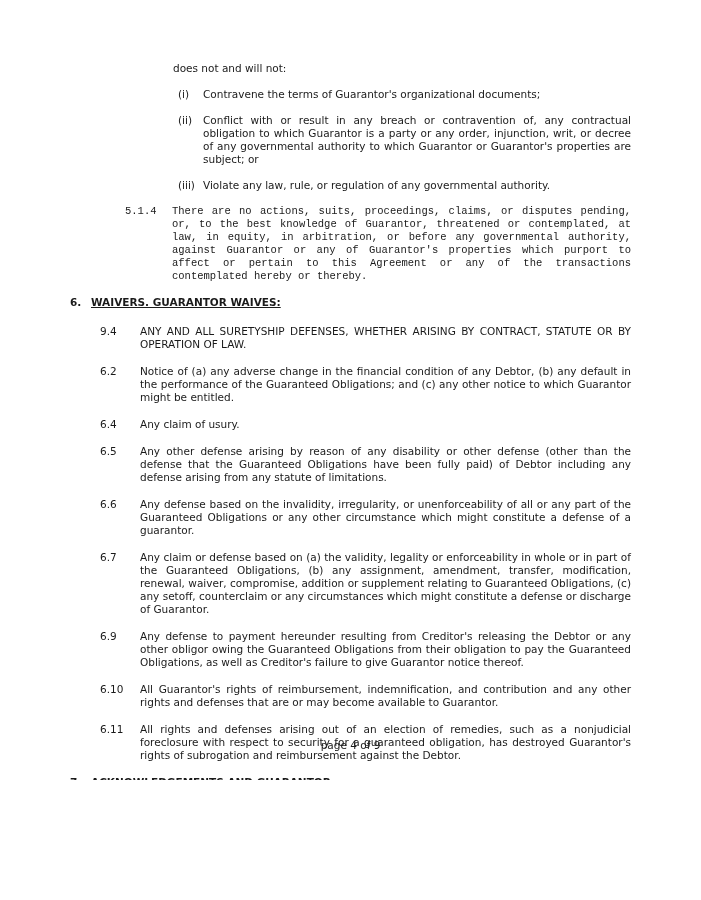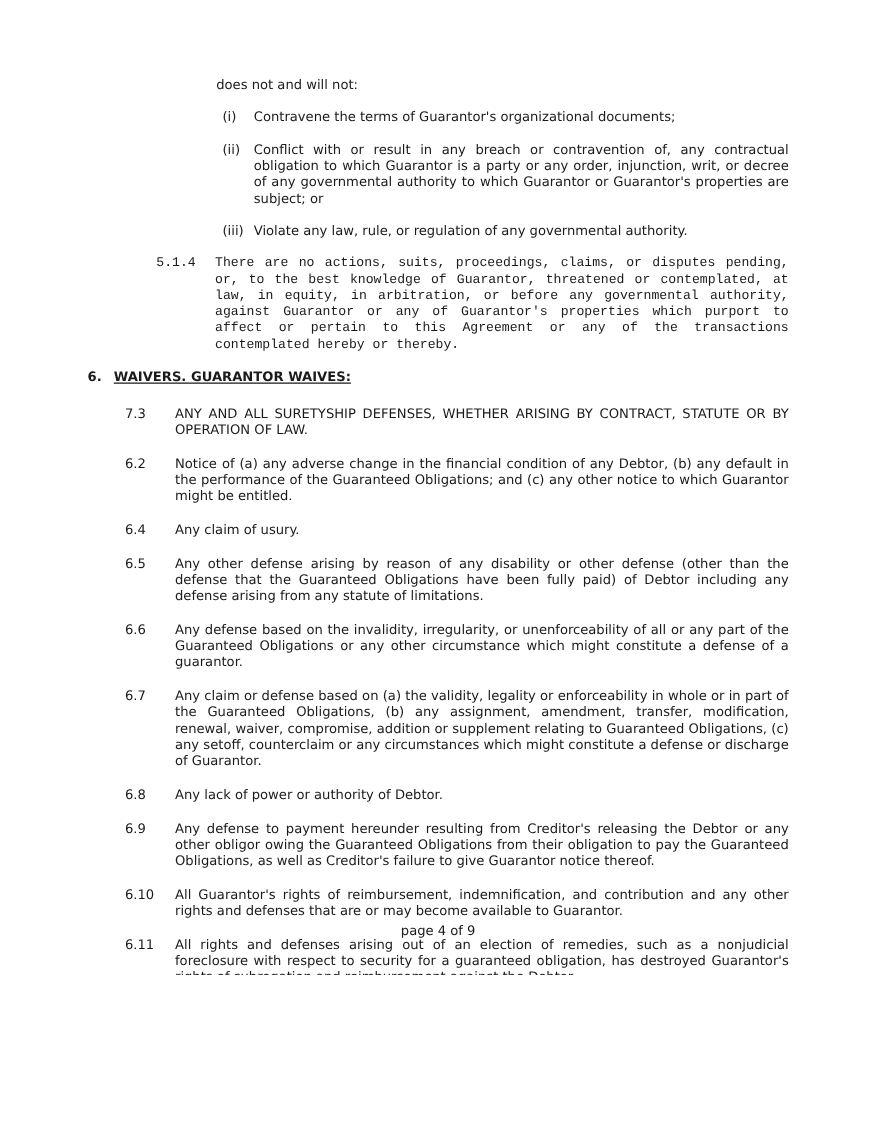--- a/index.html
+++ b/index.html
@@ -105,21 +105,21 @@
       <span class="label">5.1.4</span>
       <span class="text">There are no actions, suits, proceedings, claims, or disputes pending, or, to the best knowledge of Guarantor, threatened or contemplated, at law, in equity, in arbitration, or before any governmental authority, against Guarantor or any of Guarantor's properties which purport to affect or pertain to this Agreement or any of the transactions contemplated hereby or thereby.</span>
     </div>
 
     <div class="section-heading">
       <span class="num">6.</span>
       <span class="head-text">WAIVERS. GUARANTOR WAIVES:</span>
     </div>
 
     <div class="item wv">
-      <span class="label">7.3</span>
+      <span class="label">9.4</span>
       <span class="text">ANY AND ALL SURETYSHIP DEFENSES, WHETHER ARISING BY CONTRACT, STATUTE OR BY OPERATION OF LAW.</span>
     </div>
 
     <div class="item wv">
       <span class="label">6.2</span>
       <span class="text">Notice of (a) any adverse change in the financial condition of any Debtor, (b) any default in the performance of the Guaranteed Obligations; and (c) any other notice to which Guarantor might be entitled.</span>
     </div>
 
 
     <div class="item wv">
@@ -135,24 +135,20 @@
     <div class="item wv">
       <span class="label">6.6</span>
       <span class="text">Any defense based on the invalidity, irregularity, or unenforceability of all or any part of the Guaranteed Obligations or any other circumstance which might constitute a defense of a guarantor.</span>
     </div>
 
     <div class="item wv">
       <span class="label">6.7</span>
       <span class="text">Any claim or defense based on (a) the validity, legality or enforceability in whole or in part of the Guaranteed Obligations, (b) any assignment, amendment, transfer, modification, renewal, waiver, compromise, addition or supplement relating to Guaranteed Obligations, (c) any setoff, counterclaim or any circumstances which might constitute a defense or discharge of Guarantor.</span>
     </div>
 
-    <div class="item wv">
-      <span class="label">6.8</span>
-      <span class="text">Any lack of power or authority of Debtor.</span>
-    </div>
 
     <div class="item wv">
       <span class="label">6.9</span>
       <span class="text">Any defense to payment hereunder resulting from Creditor's releasing the Debtor or any other obligor owing the Guaranteed Obligations from their obligation to pay the Guaranteed Obligations, as well as Creditor's failure to give Guarantor notice thereof.</span>
     </div>
 
     <div class="item wv">
       <span class="label">6.10</span>
       <span class="text">All Guarantor's rights of reimbursement, indemnification, and contribution and any other rights and defenses that are or may become available to Guarantor.</span>
     </div>

